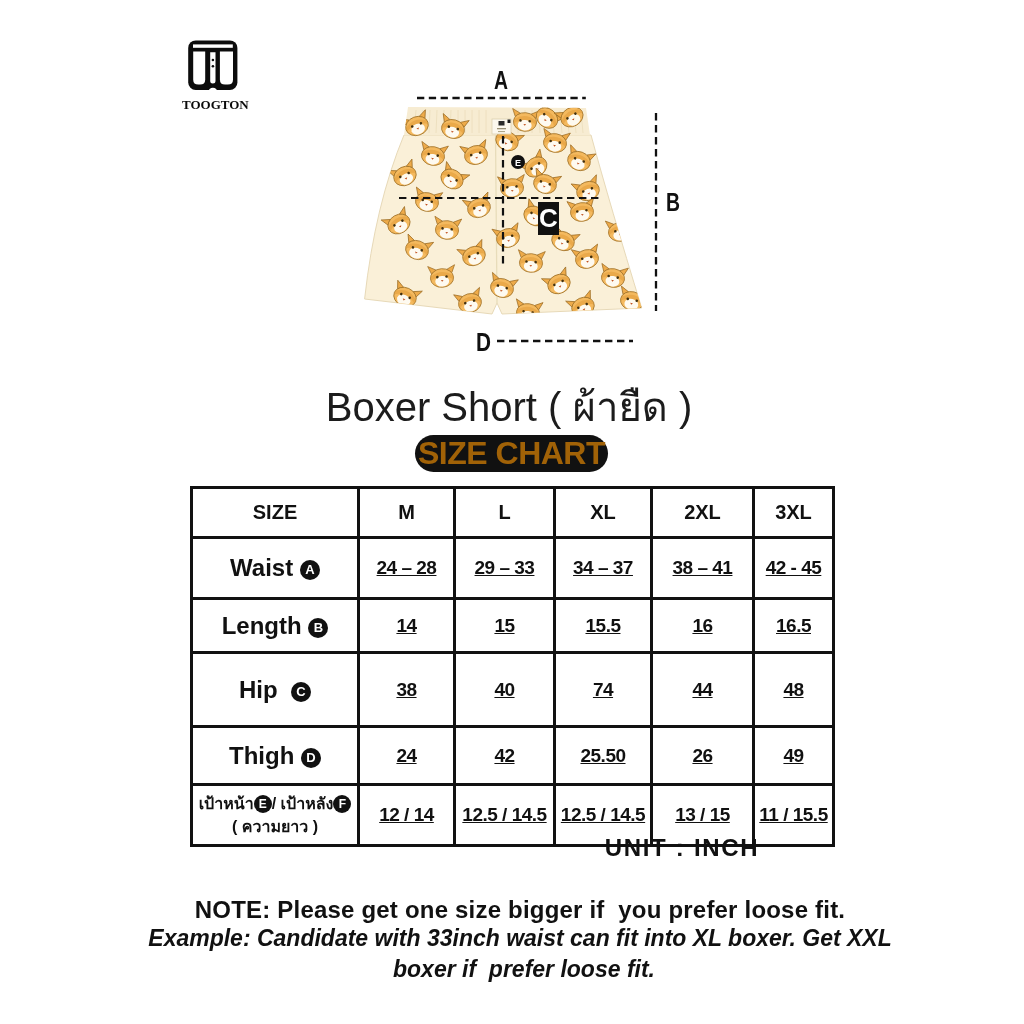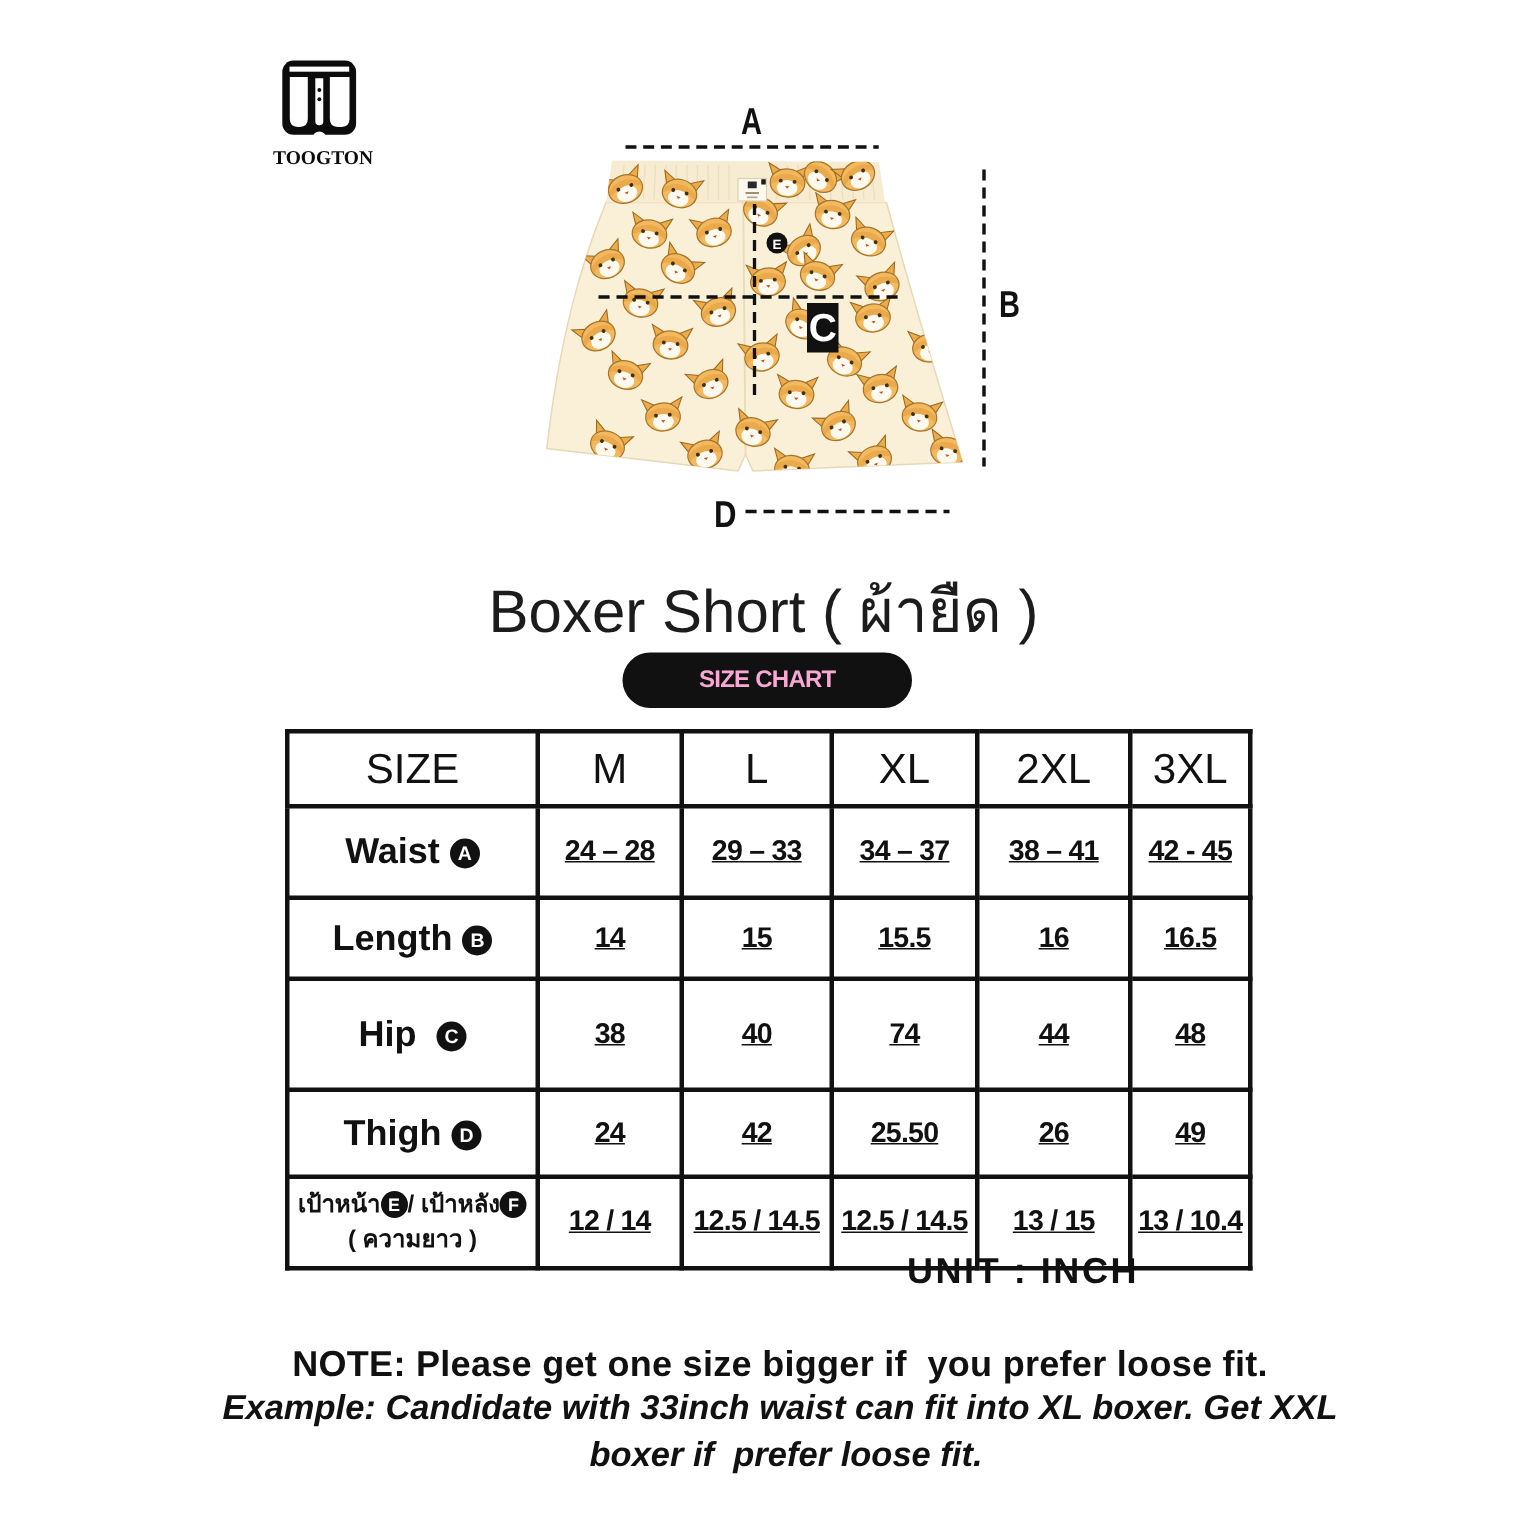--- a/index.html
+++ b/index.html
@@ -146,21 +146,21 @@
   <rect x="198" y="147" width="21" height="33" fill="#111"></rect>
   <text x="208.5" y="172" font-size="26" font-weight="bold" text-anchor="middle" fill="#fff">C</text>
 
   <text x="136" y="296" font-size="25" font-weight="bold" fill="#111" textLength="15" lengthAdjust="spacingAndGlyphs">D</text>
 
   <line x1="157" y1="286" x2="293" y2="286" stroke="#111" stroke-width="2.3" stroke-dasharray="7.4 4.6"></line>
 </svg>
 
 <div class="abs" style="left:-3px;top:375px;width:1024px;text-align:center;font-size:40px;color:#1c1c1c;">Boxer Short ( ผ้ายืด )</div>
 
-<div class="abs" style="left:415px;top:435px;width:193px;height:37px;background:#111;border-radius:19px;color:#f9a8d4;font-weight:bold;font-size:16px;letter-spacing:-0.5px;text-align:center;line-height:37px;">SIZE CHART</div>
+<div class="abs" style="left:415px;top:435px;width:193px;height:37px;background:#111;border-radius:19px;color:#a16207;font-weight:bold;font-size:32px;letter-spacing:-0.5px;text-align:center;line-height:37px;">SIZE CHART</div>
 
 <table class="abs" style="left:190px;top:486px;border-collapse:collapse;table-layout:fixed;" cellspacing="0">
   <colgroup>
     <col style="width:167px">
       <col style="width:96px">
       <col style="width:100px">
     <col style="width:97px">
       <col style="width:102px">
       <col style="width:80px">
   </colgroup>
@@ -210,27 +210,27 @@
     <td class="c v">26</td>
         <td class="c v">49</td>
   </tr>
 
   <tr style="height:61px;">
     <td class="c th">เป้าหน้า<span class="bdg2">E</span>/ เป้าหลัง<span class="bdg2">F</span><br>( ความยาว )</td>
     <td class="c v">12 / 14</td>
         <td class="c v">12.5 / 14.5</td>
         <td class="c v">12.5 / 14.5</td>
     <td class="c v">13 / 15</td>
-        <td class="c v">13 / 10.4</td>
+        <td class="c v">11 / 15.5</td>
   </tr>
   </tbody>
 </table>
 <style>
   td.c{border:3px solid #111;text-align:center;vertical-align:middle;padding:0;}
-  td.hd{font-weight:normal;font-size:28px;}
+  td.hd{font-weight:bold;font-size:20px;}
   td.lb{font-weight:bold;font-size:24px;}
   td.v{font-size:19px;font-weight:bold;letter-spacing:-0.5px;text-decoration:underline;}
   td.th{font-size:16px;font-weight:bold;line-height:1.45;}
   .bdg{display:inline-block;width:20px;height:20px;border-radius:50%;background:#111;color:#fff;
        font-size:13px;line-height:20px;text-align:center;vertical-align:2px;font-weight:bold;}
   .bdg2{display:inline-block;width:18px;height:18px;border-radius:50%;background:#111;color:#fff;
        font-size:12px;line-height:18px;text-align:center;vertical-align:1px;font-weight:bold;}
 </style>
 
 <div class="abs" style="left:532px;top:834px;width:300px;text-align:center;font-size:24px;font-weight:bold;letter-spacing:1.7px;color:#111;">UNIT : INCH</div>

